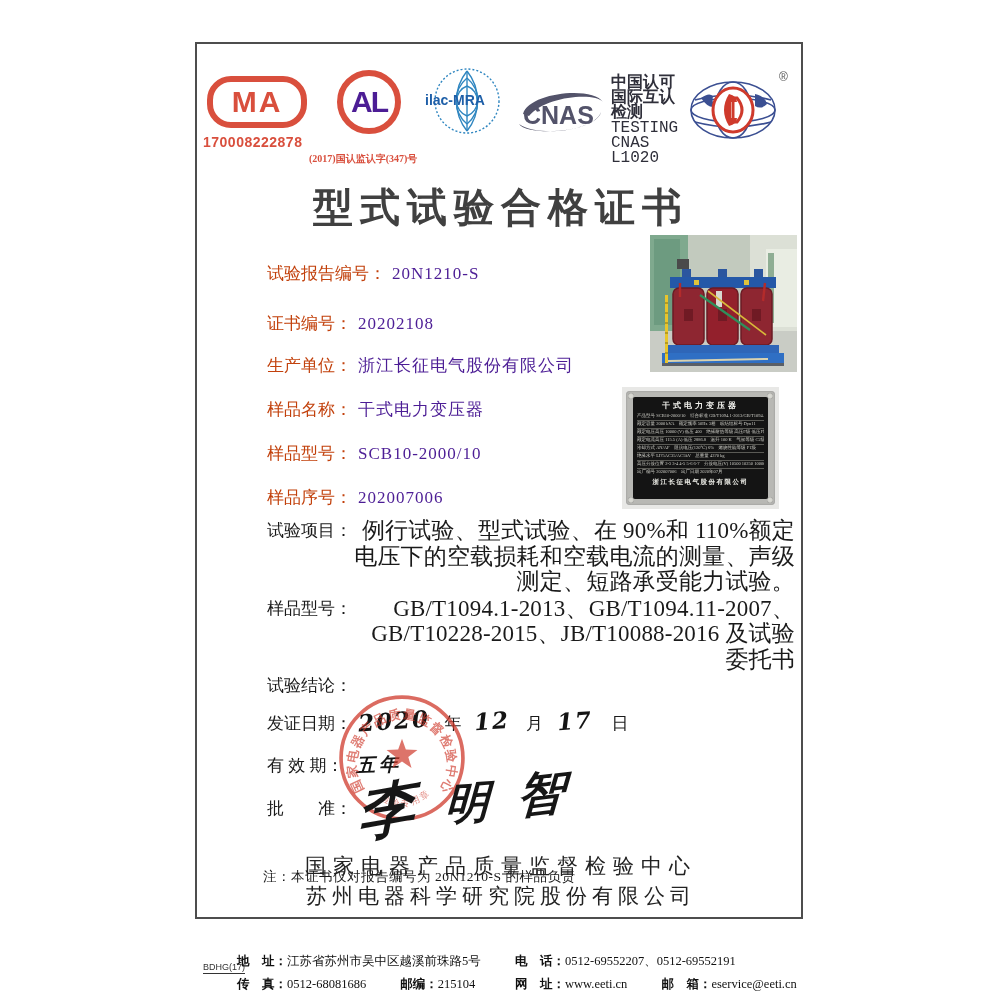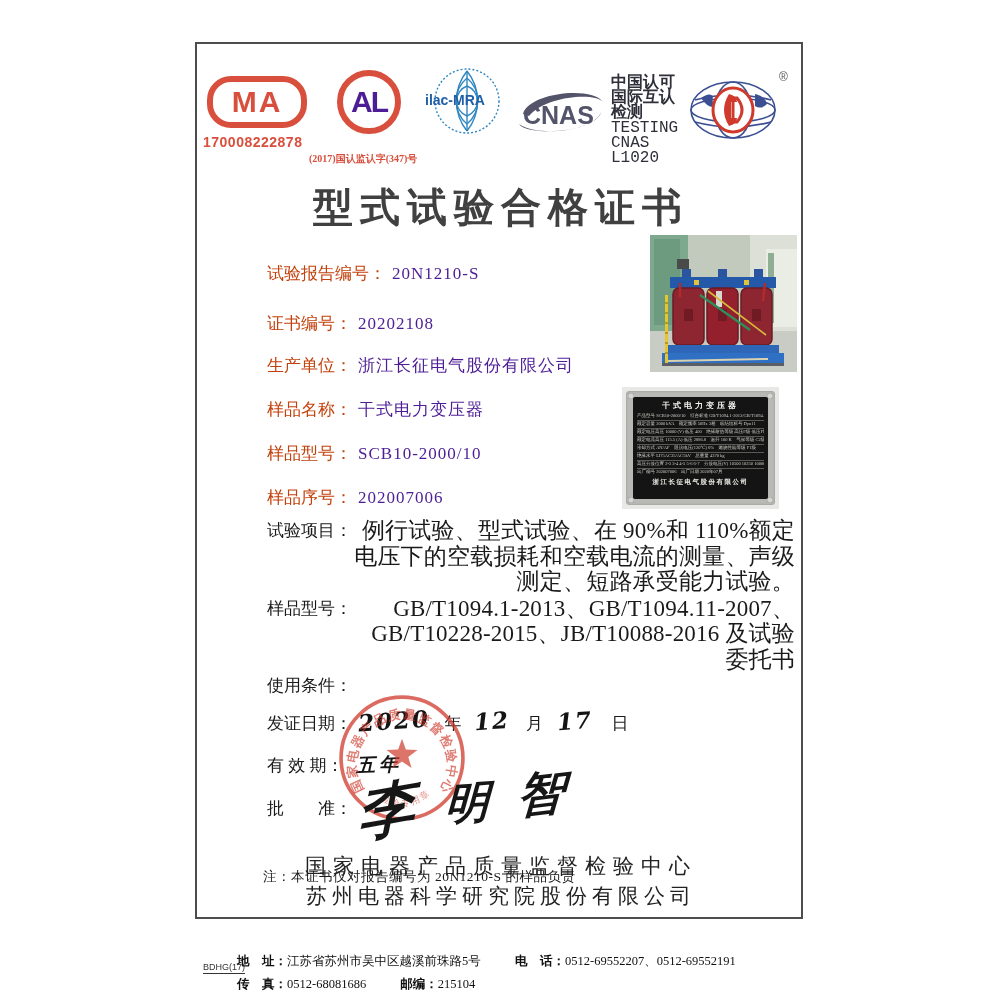--- a/index.html
+++ b/index.html
@@ -242,21 +242,21 @@
   <div class="paras">
     <div class="para">
       <div class="plab">试验项目：</div>
       <div class="ptxt">例行试验、型式试验、在 90%和 110%额定电压下的空载损耗和空载电流的测量、声级测定、短路承受能力试验。</div>
     </div>
     <div class="para">
       <div class="plab">样品型号：</div>
       <div class="ptxt">GB/T1094.1-2013、GB/T1094.11-2007、GB/T10228-2015、JB/T10088-2016 及试验委托书</div>
     </div>
     <div class="para">
-      <div class="plab">使用条件：</div>
+      <div class="plab">试验结论：</div>
     </div>
   </div>
 
   <div class="issue-row" style="top:663px">
     <span>发证日期：</span>
     <span class="hw hw-date" style="margin-left:2px">2020</span>
     <span style="margin-left:10px">年</span>
     <span class="hw hw-date" style="margin-left:8px">12</span>
     <span style="margin-left:12px">月</span>
     <span class="hw hw-date" style="margin-left:10px">17</span>
@@ -310,14 +310,21 @@
     </div>
   </div>
   <div class="frow">
     <div class="cell-l">
       <span class="lab">传　真：</span>
       <span>0512-68081686</span>
       <span class="gap"></span>
       <span class="lab">邮编：</span>
       <span>215104</span>
     </div>
+    <div class="cell-r">
+      <span class="lab">网　址：</span>
+      <span>www.eeti.cn</span>
+      <span class="gap"></span>
+      <span class="lab">邮　箱：</span>
+      <span>eservice@eeti.cn</span>
+    </div>
   </div>
 </div>
 
 </body></html>

